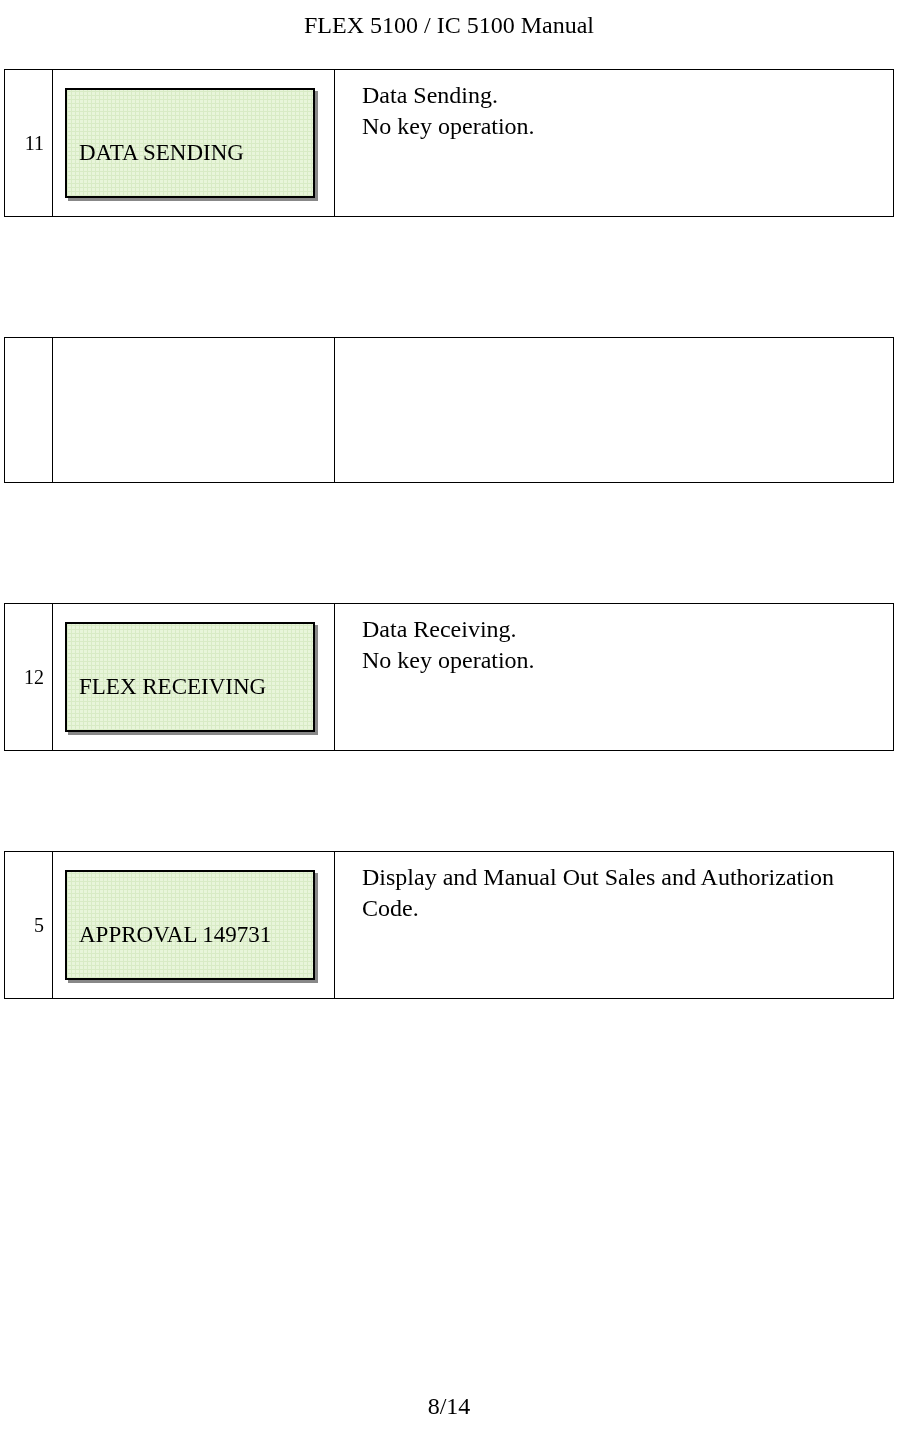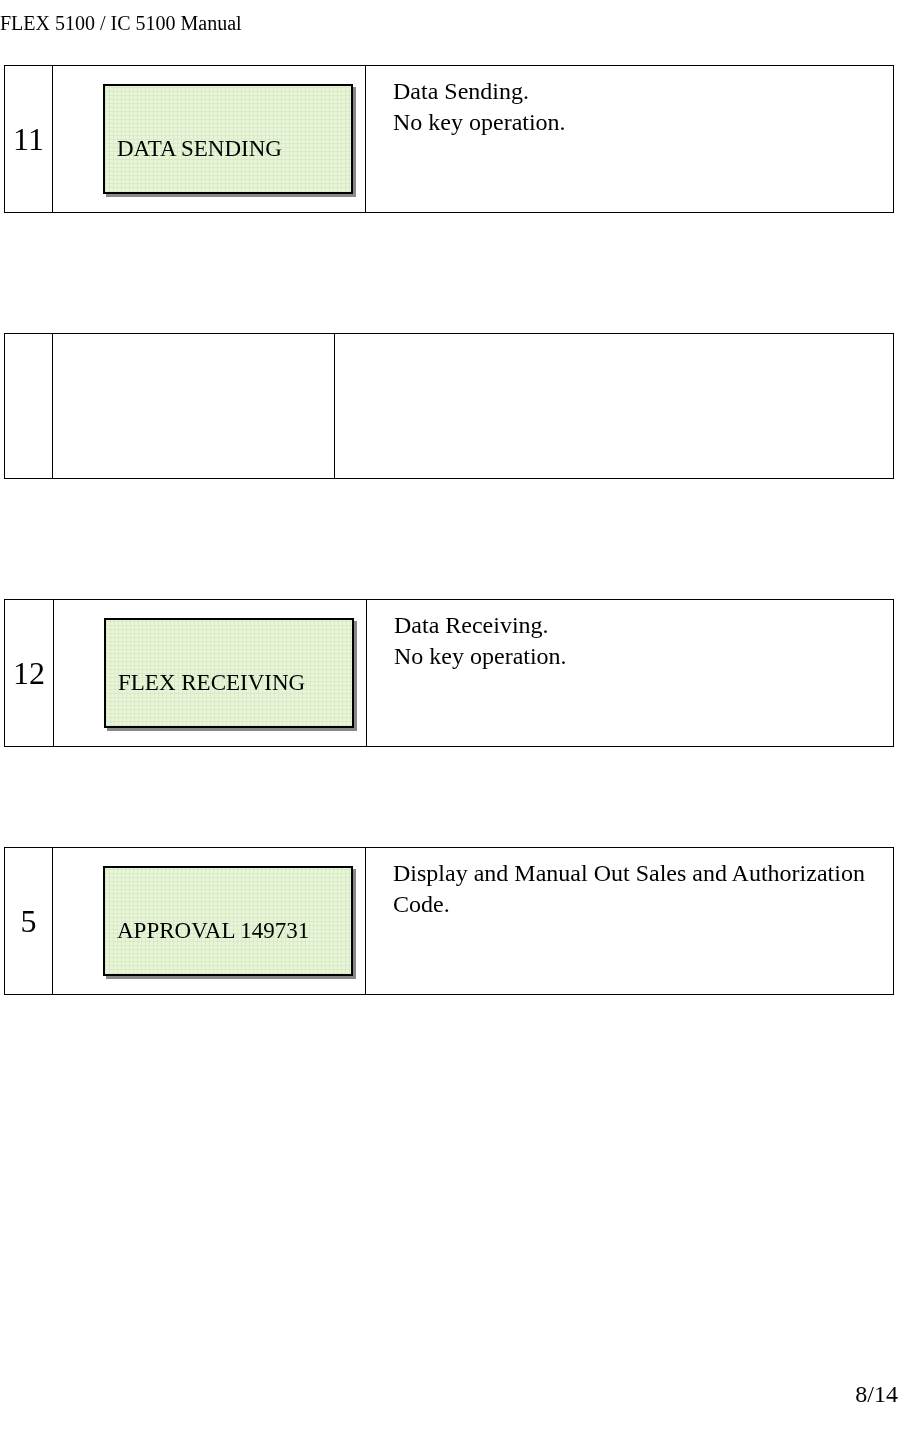--- a/index.html
+++ b/index.html
@@ -9,22 +9,23 @@
     }
     body {
       font-family: "Times New Roman", Times, serif;
       font-size: 24px;
       background: white;
       width: 898px;
       height: 1448px;
       position: relative;
     }
     .header {
+      text-align: center;
       padding-top: 12px;
-      font-size: 20px;
+      font-size: 24px;
     }
     .content {
       padding: 0 4px;
     }
     .table-block {
       width: 100%;
       border-collapse: collapse;
       margin-top: 48px;
     }
     .table-block.first {
@@ -39,23 +40,23 @@
     .table-block.after-receiving {
       margin-top: 100px;
     }
     .table-block td {
       border: 1px solid black;
       vertical-align: top;
       padding: 10px 8px;
     }
     .col-num {
       width: 48px;
-      text-align: center;
+      text-align: right;
       vertical-align: middle !important;
-      font-size: 32px;
+      font-size: 20px;
     }
     .col-display {
       width: 282px;
       padding: 18px 12px !important;
     }
     .col-desc {
       padding: 10px 27px !important;
       font-size: 24px;
       line-height: 1.3;
     }
@@ -63,30 +64,29 @@
       width: 250px;
       height: 110px;
       background: #e8f5da;
       background-image: 
         repeating-linear-gradient(0deg, #d8ebc5 0px, #d8ebc5 1px, transparent 1px, transparent 4px),
         repeating-linear-gradient(90deg, #d8ebc5 0px, #d8ebc5 1px, transparent 1px, transparent 4px);
       border: 2px solid black;
       box-shadow: 3px 3px 0 0 #888;
       padding: 50px 12px 10px 12px;
       font-size: 23px;
-      margin-left: 38px;
     }
     .spacer-row td {
       height: 145px;
     }
     .footer {
       position: absolute;
-      bottom: 40px;
+      bottom: 28px;
       width: 100%;
-      text-align: right;
+      text-align: center;
       font-size: 24px;
     }
   </style>
 </head>
 <body>
 
 <div class="header">
   <span>FLEX 5100 / IC 5100 Manual</span>
 </div>
 

